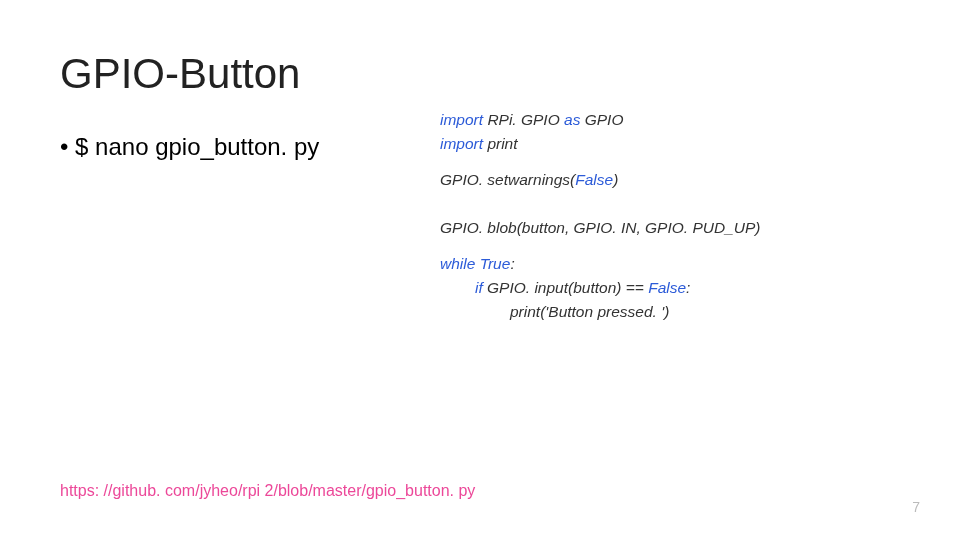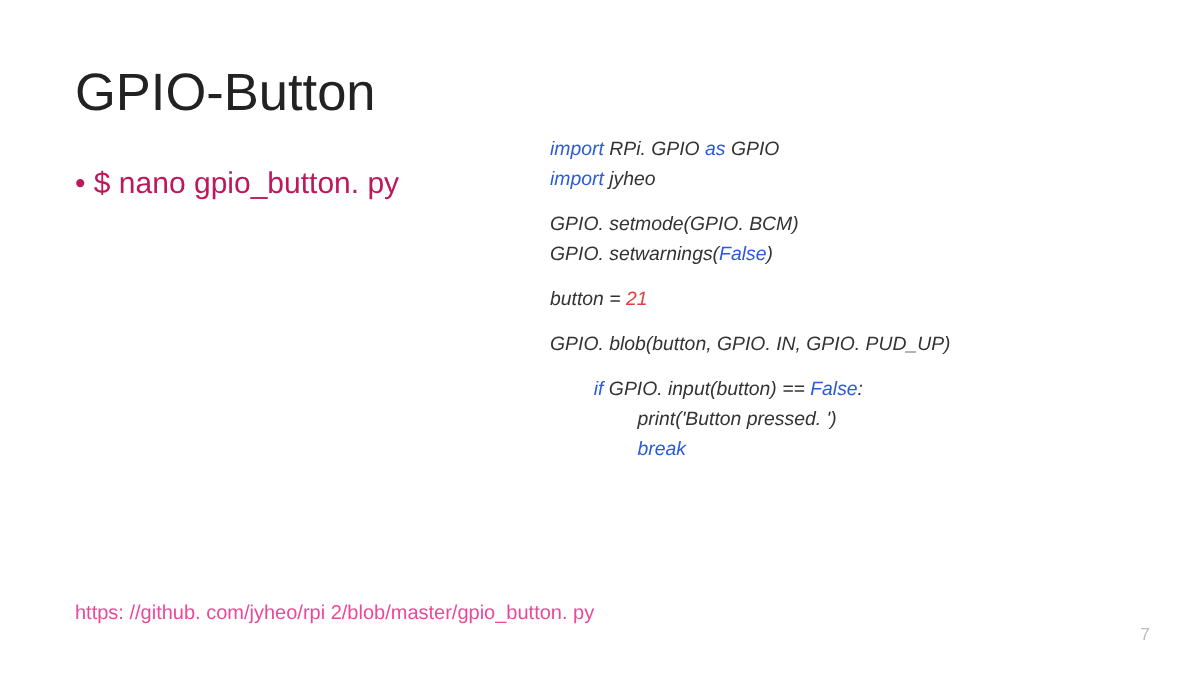--- a/index.html
+++ b/index.html
@@ -29,21 +29,21 @@
     gap: 30px;
   }
   .left-col {
     flex: 0 0 350px;
   }
   .bullets {
     list-style: none;
     font-size: 24px;
     font-weight: 300;
     line-height: 1.6;
-    color: #be185d;
+    color: #000000;
   }
   .bullets li::before {
     content: "• ";
   }
   .right-col {
     flex: 1;
     font-family: Arial, sans-serif;
     font-size: 15.5px;
     line-height: 1.55;
     color: #333;
@@ -80,30 +80,28 @@
 
   <div class="content">
     <div class="left-col">
       <ul class="bullets">
         <li>$ nano gpio_button. py</li>
       </ul>
     </div>
 
     <div class="right-col">
       <div class="code-line"><span class="kw-blue">import</span><span> RPi. GPIO </span><span class="kw-blue">as</span><span> GPIO</span></div>
-      <div class="code-line"><span class="kw-blue">import</span><span> jyheo</span></div>
+      <div class="code-line"><span class="kw-blue">import</span><span> print</span></div>
       <div class="spacer"></div>
-      <div class="code-line">GPIO. setmode(GPIO. BCM)</div>
       <div class="code-line"><span>GPIO. setwarnings(</span><span class="kw-bool">False</span><span>)</span></div>
       <div class="spacer"></div>
-      <div class="code-line"><span>button = </span><span class="kw-num">21</span></div>
       <div class="spacer"></div>
       <div class="code-line">GPIO. blob(button, GPIO. IN, GPIO. PUD_UP)</div>
       <div class="spacer"></div>
+      <div class="code-line"><span class="kw-blue">while</span><span> </span><span class="kw-blue">True</span><span>:</span></div>
       <div class="code-line indent1"><span class="kw-blue">if</span><span> GPIO. input(button) == </span><span class="kw-blue">False</span><span>:</span></div>
       <div class="code-line indent2"><span>print(</span><span>'Button pressed. '</span><span>)</span></div>
-      <div class="code-line indent2"><span class="kw-blue">break</span></div>
     </div>
   </div>
 
   <div class="footer-link">https: //github. com/jyheo/rpi 2/blob/master/gpio_button. py</div>
   <div class="page-num">7</div>
 </div>
 
 </body></html>

